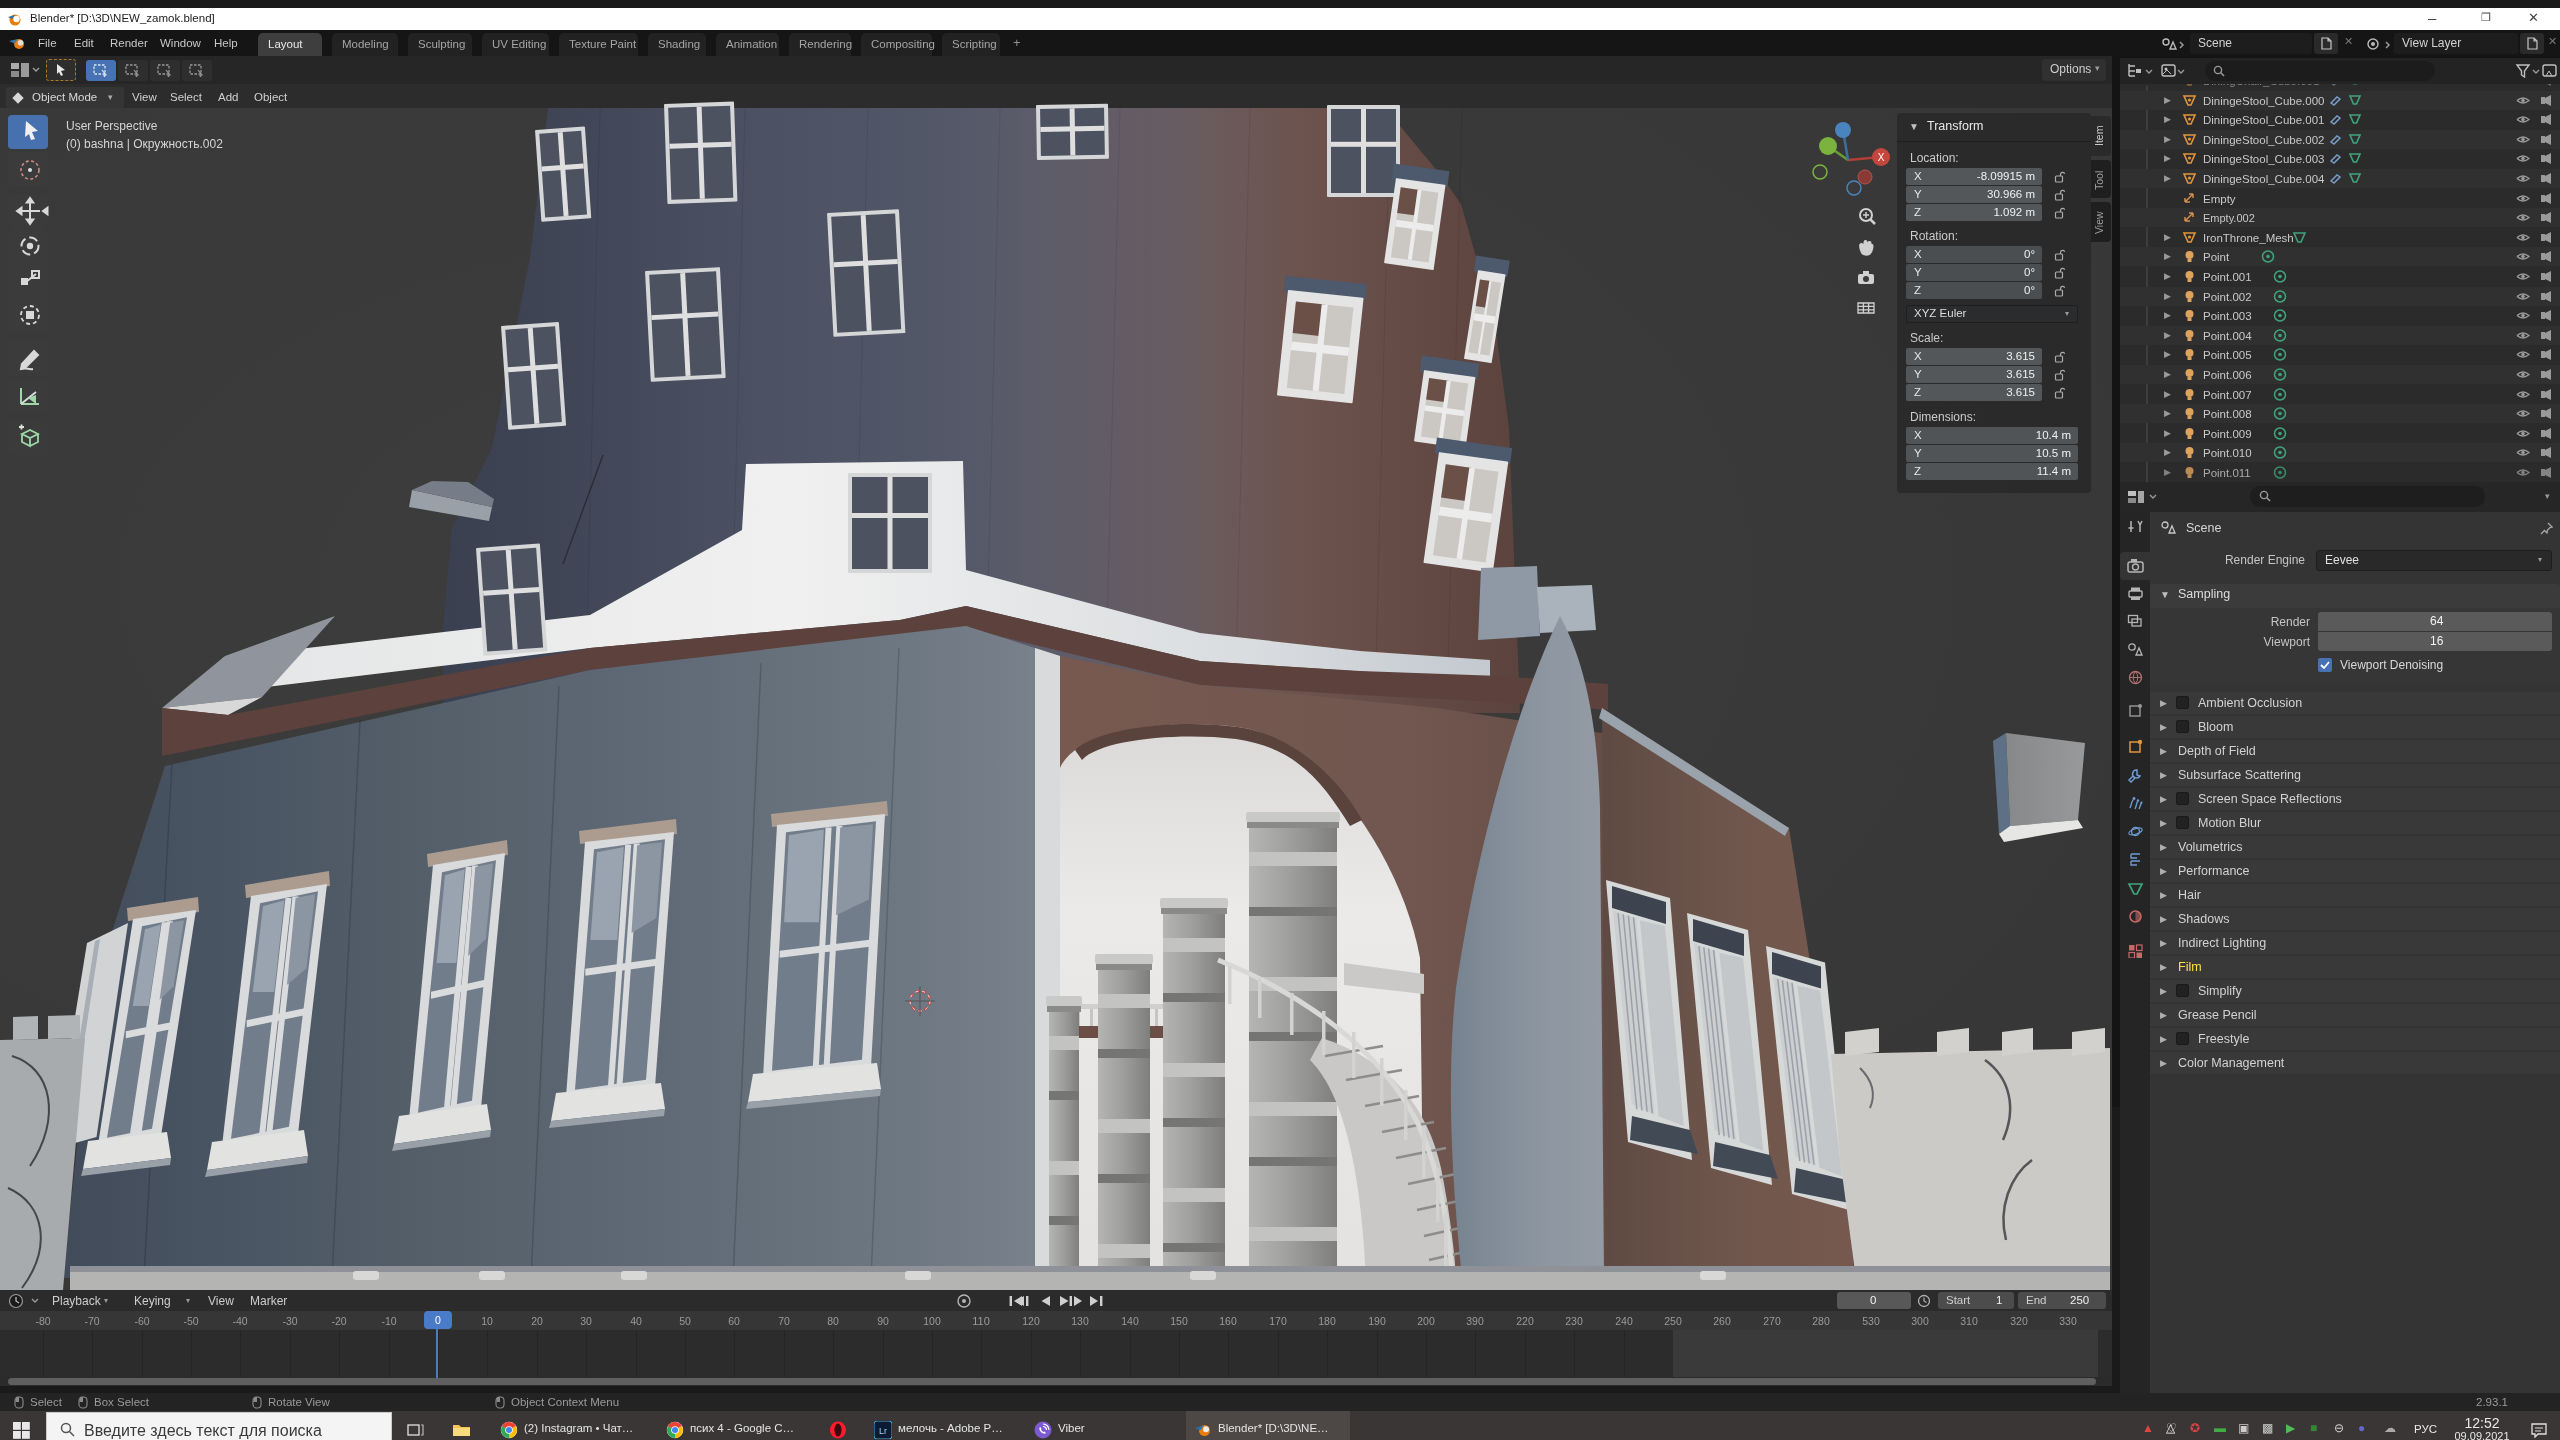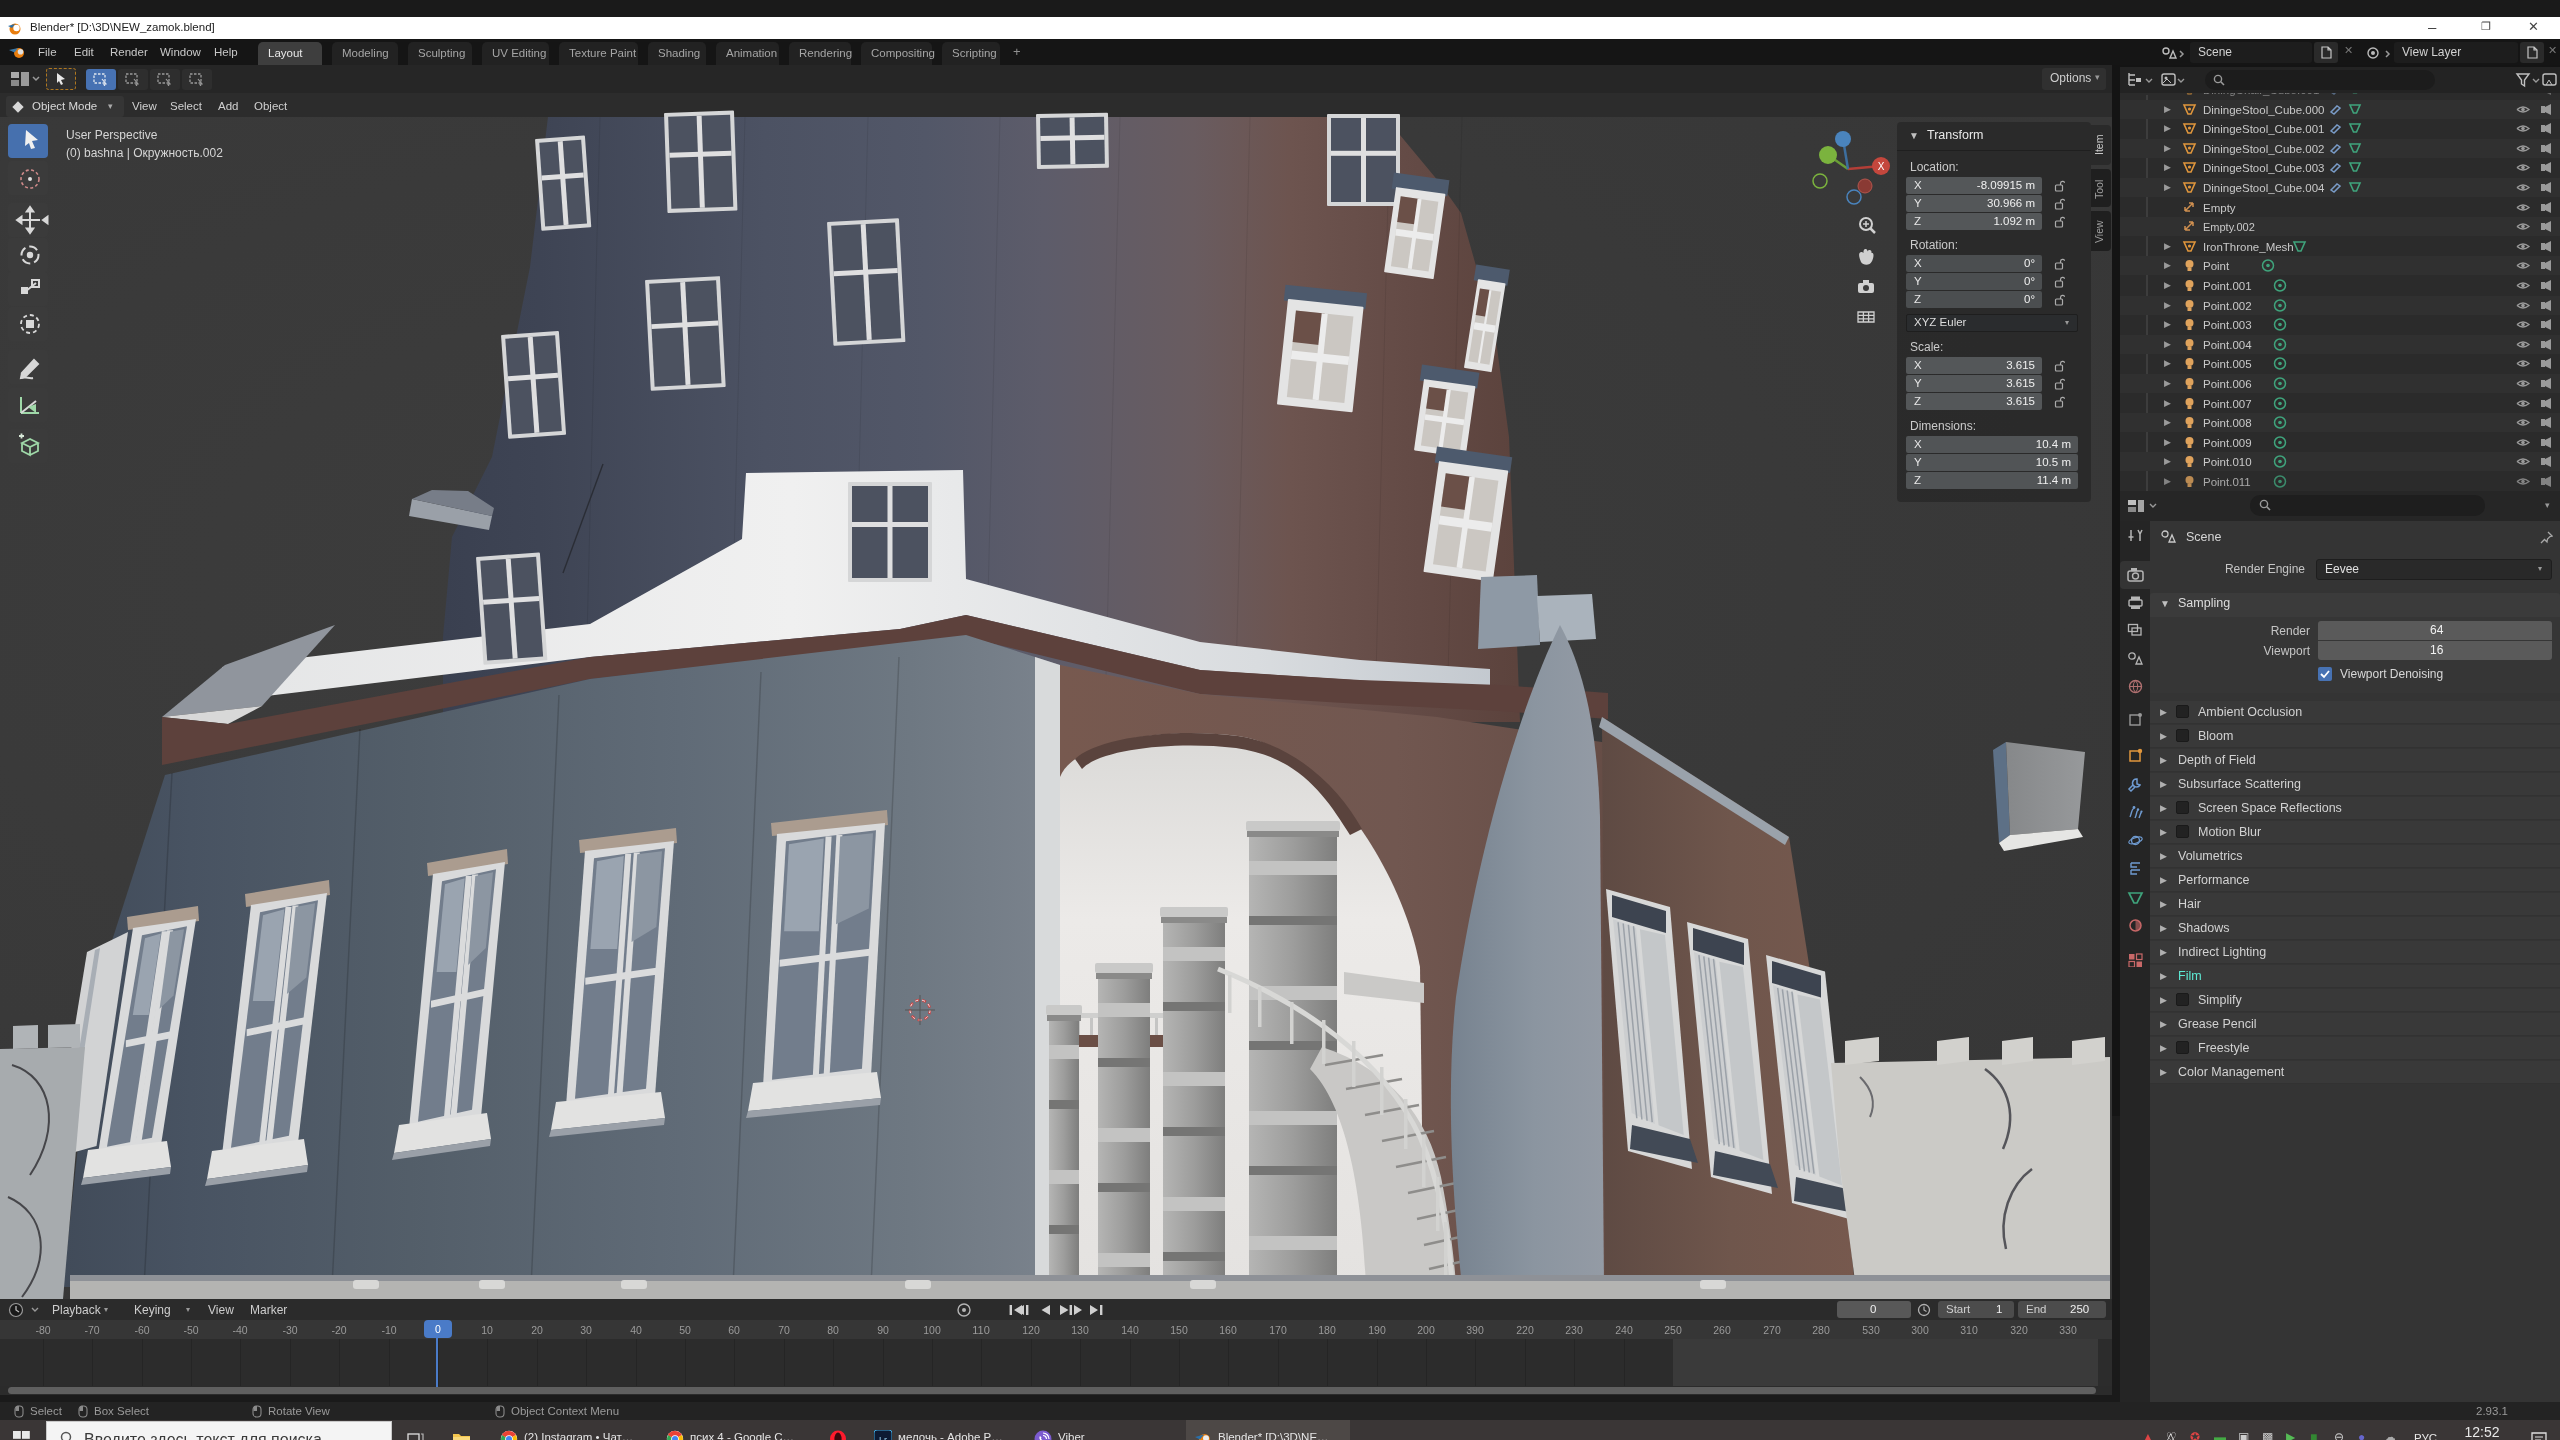--- a/index.html
+++ b/index.html
@@ -1,21 +1,21 @@
 <!DOCTYPE html>
 <html><head><meta charset="utf-8">
 <style>
 *{margin:0;padding:0;box-sizing:border-box}
 html,body{width:2560px;height:1440px;overflow:hidden;background:#1a1a1a;
 font-family:"Liberation Sans",sans-serif;-webkit-font-smoothing:antialiased}
 .abs{position:absolute}
 span{white-space:nowrap}
 </style></head>
 <body>
-<div class="abs" style="left:0;top:17px;width:2560px;height:1099px;background:#141414">
+<div class="abs" style="left:0;top:8px;width:2560px;height:1099px;background:#141414">
 <div class="abs" style="left:0;top:0;width:2560px;height:22px;background:#ffffff">
  <svg class="abs" style="left:7px;top:3px" width="16" height="16" viewBox="0 0 16 16">
   <circle cx="8" cy="9" r="5.5" fill="#e87d0d"></circle>
         <circle cx="9.5" cy="8" r="3.2" fill="#fff"></circle>
   <path d="M1 6 L8 4 L5 8 Z" fill="#2a6fa8"></path>
       </svg>
  <span class="abs" style="left:30px;top:4px;font-size:11.5px;color:#222">Blender*   [D:\3D\NEW_zamok.blend]</span>
  <span class="abs" style="left:2428px;top:1px;font-size:15px;color:#444">–</span>
  <span class="abs" style="left:2481px;top:3px;font-size:11px;color:#444">❐</span>
  <span class="abs" style="left:2528px;top:2px;font-size:13px;color:#444">✕</span>
@@ -1220,21 +1220,21 @@
       <span class="abs" style="left:40px;top:408px;font-size:9px;color:#b0b0b0">▶</span>
       <span class="abs" style="left:58px;top:406px;font-size:12.5px;color:#d2d2d2">Hair</span>
       <div class="abs" style="left:30px;top:426px;width:410px;height:23px;background:#393939;border-bottom:1px solid #323232"></div>
       <span class="abs" style="left:40px;top:432px;font-size:9px;color:#b0b0b0">▶</span>
       <span class="abs" style="left:58px;top:430px;font-size:12.5px;color:#d2d2d2">Shadows</span>
       <div class="abs" style="left:30px;top:450px;width:410px;height:23px;background:#393939;border-bottom:1px solid #323232"></div>
       <span class="abs" style="left:40px;top:456px;font-size:9px;color:#b0b0b0">▶</span>
       <span class="abs" style="left:58px;top:454px;font-size:12.5px;color:#d2d2d2">Indirect Lighting</span>
       <div class="abs" style="left:30px;top:474px;width:410px;height:23px;background:#393939;border-bottom:1px solid #323232"></div>
       <span class="abs" style="left:40px;top:480px;font-size:9px;color:#b0b0b0">▶</span>
-      <span class="abs" style="left:58px;top:478px;font-size:12.5px;color:#5eead4">Film</span>
+      <span class="abs" style="left:58px;top:478px;font-size:12.5px;color:#fde047">Film</span>
       <div class="abs" style="left:30px;top:498px;width:410px;height:23px;background:#393939;border-bottom:1px solid #323232"></div>
       <span class="abs" style="left:40px;top:504px;font-size:9px;color:#b0b0b0">▶</span>
       <div class="abs" style="left:56px;top:502px;width:13px;height:13px;background:#222;border:1px solid #1a1a1a;border-radius:2px"></div>
       <span class="abs" style="left:78px;top:502px;font-size:12.5px;color:#d2d2d2">Simplify</span>
       <div class="abs" style="left:30px;top:522px;width:410px;height:23px;background:#393939;border-bottom:1px solid #323232"></div>
       <span class="abs" style="left:40px;top:528px;font-size:9px;color:#b0b0b0">▶</span>
       <span class="abs" style="left:58px;top:526px;font-size:12.5px;color:#d2d2d2">Grease Pencil</span>
       <div class="abs" style="left:30px;top:546px;width:410px;height:23px;background:#393939;border-bottom:1px solid #323232"></div>
       <span class="abs" style="left:40px;top:552px;font-size:9px;color:#b0b0b0">▶</span>
       <div class="abs" style="left:56px;top:550px;width:13px;height:13px;background:#222;border:1px solid #1a1a1a;border-radius:2px"></div>

